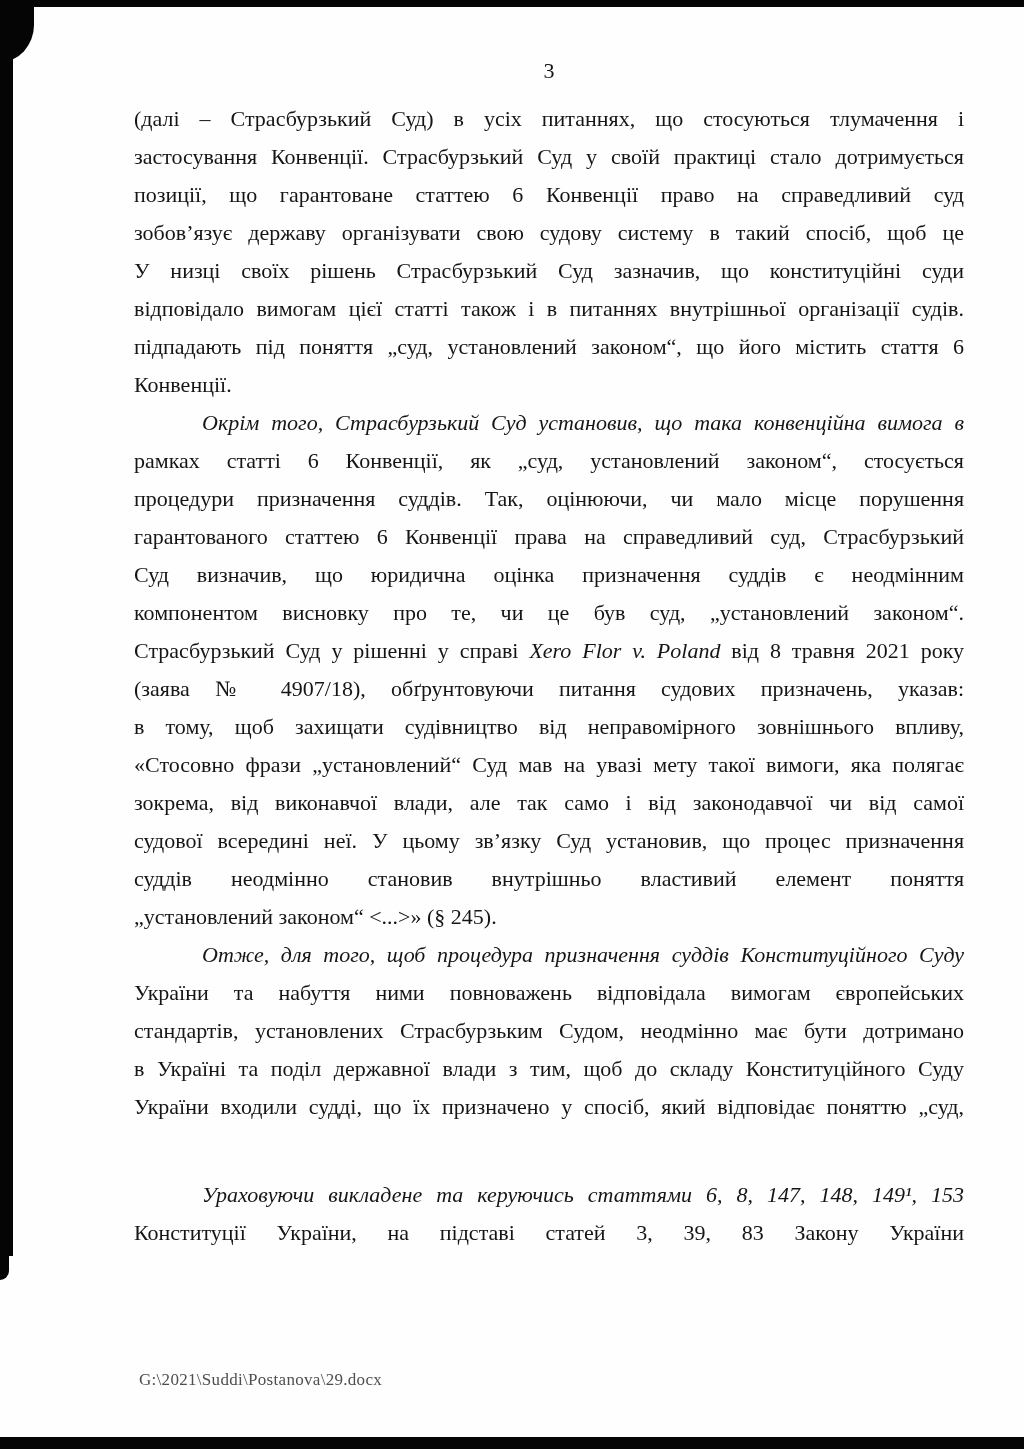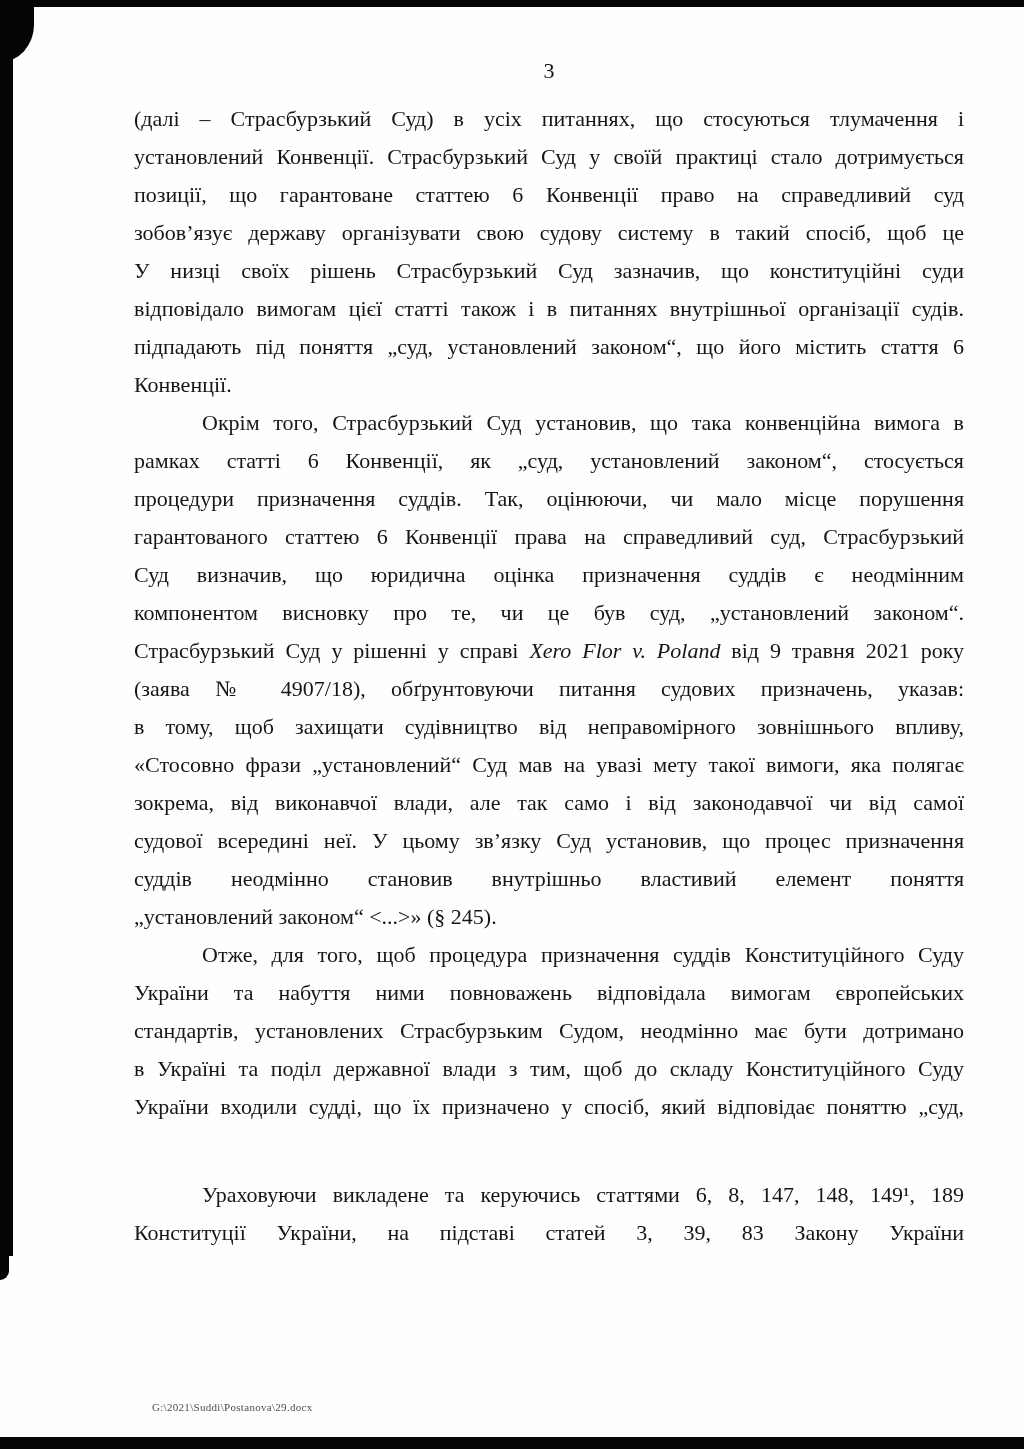--- a/index.html
+++ b/index.html
@@ -28,74 +28,73 @@
     font-size:22px;line-height:38px;
   }
   .paragraph{margin:0;}
   .para-final{margin-top:50px;}
   .line{
     text-align:justify;
     -moz-text-align-last:justify;
     text-align-last:justify;
   }
   .line.left-last{text-align-last:left;-moz-text-align-last:left;}
-  .line.indent{text-indent:68px;}
+  .line.indent{text-indent:68px;font-style:italic;}
   .italic{font-style:italic;}
   
   .footer-path{
-    position:absolute;left:139px;top:1401px;
-    font-size:11px;letter-spacing:.3px;color:#4e4e4e;
+    position:absolute;left:139px;top:1370px;
+    font-size:17px;letter-spacing:.3px;color:#4e4e4e;
     filter:blur(.25px);
-    margin-left:13px;
   }
 </style>
 </head>
 <body>
 
 <div class="page">
   <div class="scan-top"></div>
   <div class="scan-left"></div>
   <div class="scan-bottom"></div>
 
   <div class="page-number">3</div>
 
   <div class="text-block" id="paragraphs">
       <div class="paragraph">
         <div class="line">(далі – Страсбурзький Суд) в усіх питаннях, що стосуються тлумачення і</div>
-        <div class="line">установлений Конвенції. Страсбурзький Суд у своїй практиці стало дотримується</div>
+        <div class="line">застосування Конвенції. Страсбурзький Суд у своїй практиці стало дотримується</div>
         <div class="line">позиції, що гарантоване статтею 6 Конвенції право на справедливий суд</div>
         <div class="line">зобов’язує державу організувати свою судову систему в такий спосіб, щоб це</div>
         <div class="line">У низці своїх рішень Страсбурзький Суд зазначив, що конституційні суди</div>
         <div class="line">відповідало вимогам цієї статті також і в питаннях внутрішньої організації судів.</div>
         <div class="line">підпадають під поняття „суд, установлений законом“, що його містить стаття 6</div>
         <div class="line left-last">Конвенції.</div>
       </div>
       <div class="paragraph">
         <div class="line indent">Окрім того, Страсбурзький Суд установив, що така конвенційна вимога в</div>
         <div class="line">рамках статті 6 Конвенції, як „суд, установлений законом“, стосується</div>
         <div class="line">процедури призначення суддів. Так, оцінюючи, чи мало місце порушення</div>
         <div class="line">гарантованого статтею 6 Конвенції права на справедливий суд, Страсбурзький</div>
         <div class="line">Суд визначив, що юридична оцінка призначення суддів є неодмінним</div>
         <div class="line">компонентом висновку про те, чи це був суд, „установлений законом“.</div>
-        <div class="line"><span>Страсбурзький Суд у рішенні у справі </span><span class="italic">Xero Flor v. Poland</span><span> від 9 травня 2021 року</span></div>
+        <div class="line"><span>Страсбурзький Суд у рішенні у справі </span><span class="italic">Xero Flor v. Poland</span><span> від 8 травня 2021 року</span></div>
         <div class="line">(заява № 4907/18), обґрунтовуючи питання судових призначень, указав:</div>
         <div class="line">в тому, щоб захищати судівництво від неправомірного зовнішнього впливу,</div>
         <div class="line">«Стосовно фрази „установлений“ Суд мав на увазі мету такої вимоги, яка полягає</div>
         <div class="line">зокрема, від виконавчої влади, але так само і від законодавчої чи від самої</div>
         <div class="line">судової всередині неї. У цьому зв’язку Суд установив, що процес призначення</div>
         <div class="line">суддів неодмінно становив внутрішньо властивий елемент поняття</div>
         <div class="line left-last">„установлений законом“ &lt;...&gt;» (§ 245).</div>
       </div>
       <div class="paragraph">
         <div class="line indent">Отже, для того, щоб процедура призначення суддів Конституційного Суду</div>
         <div class="line">України та набуття ними повноважень відповідала вимогам європейських</div>
         <div class="line">стандартів, установлених Страсбурзьким Судом, неодмінно має бути дотримано</div>
         <div class="line">в Україні та поділ державної влади з тим, щоб до складу Конституційного Суду</div>
         <div class="line">України входили судді, що їх призначено у спосіб, який відповідає поняттю „суд,</div>
       </div>
       <div class="paragraph para-final">
-        <div class="line indent">Ураховуючи викладене та керуючись статтями 6, 8, 147, 148, 149¹, 189</div>
+        <div class="line indent">Ураховуючи викладене та керуючись статтями 6, 8, 147, 148, 149¹, 153</div>
         <div class="line">Конституції України, на підставі статей 3, 39, 83 Закону України</div>
       </div>
     </div>
 
   <div class="footer-path">G:\2021\Suddi\Postanova\29.docx</div>
 </div>
 
 </body></html>

